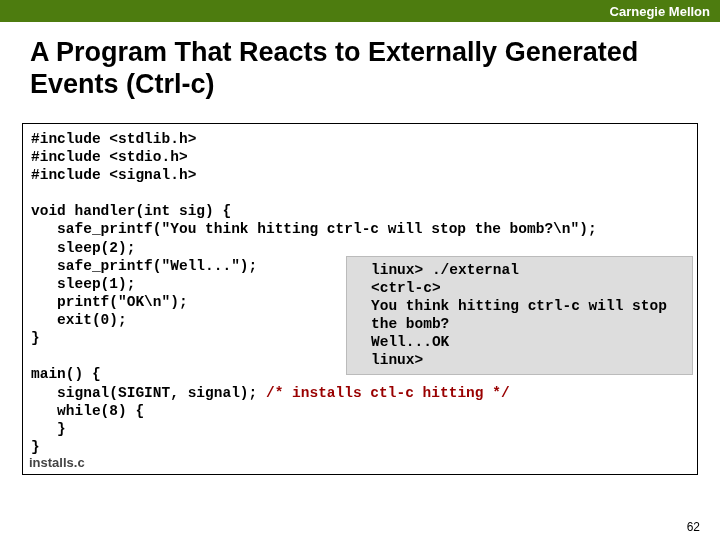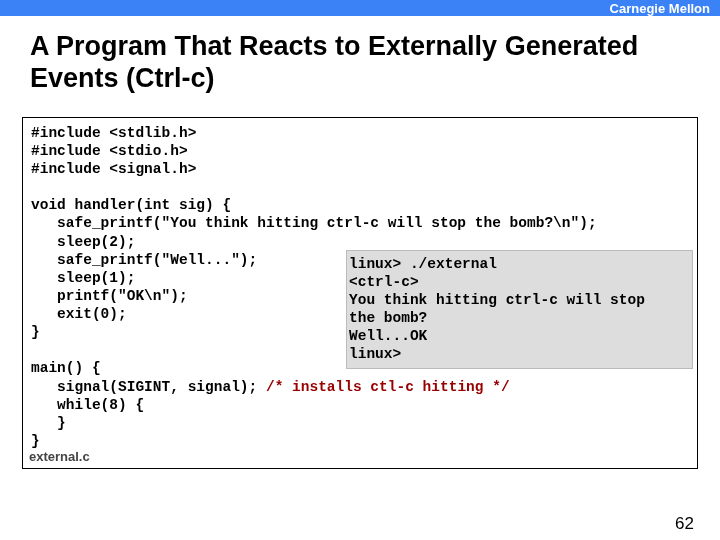--- a/index.html
+++ b/index.html
@@ -6,22 +6,22 @@
   body {
     width: 720px;
     height: 540px;
     background: #ffffff;
     font-family: Arial, Helvetica, sans-serif;
     position: relative;
     overflow: hidden;
   }
   .topbar {
     width: 100%;
-    height: 16px;
-    background: #3b82f6;
+    height: 22px;
+    background: #4d7c0f;
     display: flex;
     justify-content: flex-end;
     align-items: center;
     padding-right: 10px;
   }
   .brand {
     color: #ffffff;
     font-weight: bold;
     font-size: 13px;
   }
@@ -50,42 +50,42 @@
     margin: 0;
   }
   .comment { color: #990000; }
   .overlay {
     position: absolute;
     top: 132px;
     right: 4px;
     width: 347px;
     background: #dddddd;
     border: 1px solid #bbb;
-    padding: 4px 2px;
+    padding: 4px 24px;
     font-family: "Courier New", Courier, monospace;
     font-size: 14.5px;
     line-height: 1.25;
     font-weight: bold;
     color: #000;
   }
   .overlay pre { font-family: inherit; white-space: pre; margin: 0; }
   .filename {
     position: absolute;
     bottom: 3px;
     left: 6px;
     font-family: Arial, Helvetica, sans-serif;
     font-size: 13px;
     font-weight: bold;
     color: #444;
   }
   .pagenum {
     position: absolute;
     bottom: 6px;
-    right: 26px;
-    font-size: 17px;
+    right: 20px;
+    font-size: 12px;
     color: #000;
   }
 </style>
 </head>
 <body>
 
 <div class="topbar">
   <span class="brand">Carnegie Mellon</span>
 </div>
 
@@ -114,16 +114,16 @@
 
   <div class="overlay">
     <pre>linux&gt; ./external
 &lt;ctrl-c&gt;
 You think hitting ctrl-c will stop
 the bomb?
 Well...OK
 linux&gt;</pre>
   </div>
 
-  <div class="filename">external.c</div>
+  <div class="filename">installs.c</div>
 </div>
 
 <div class="pagenum">62</div>
 
 </body></html>

